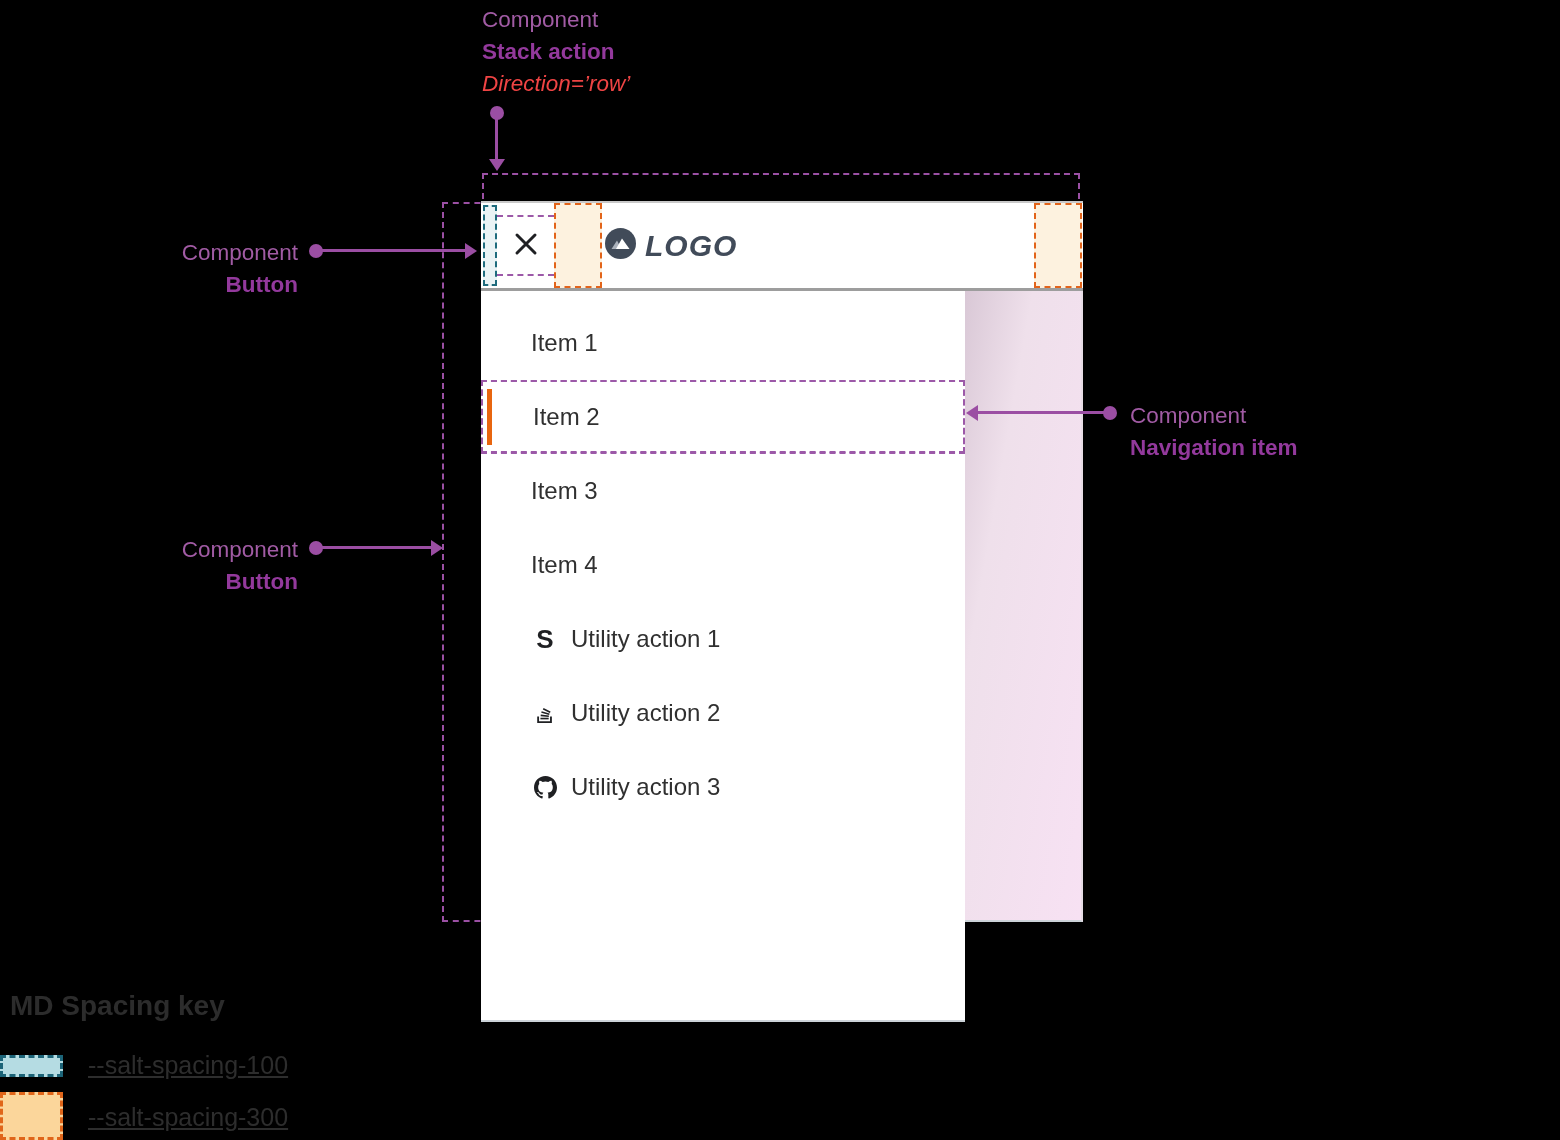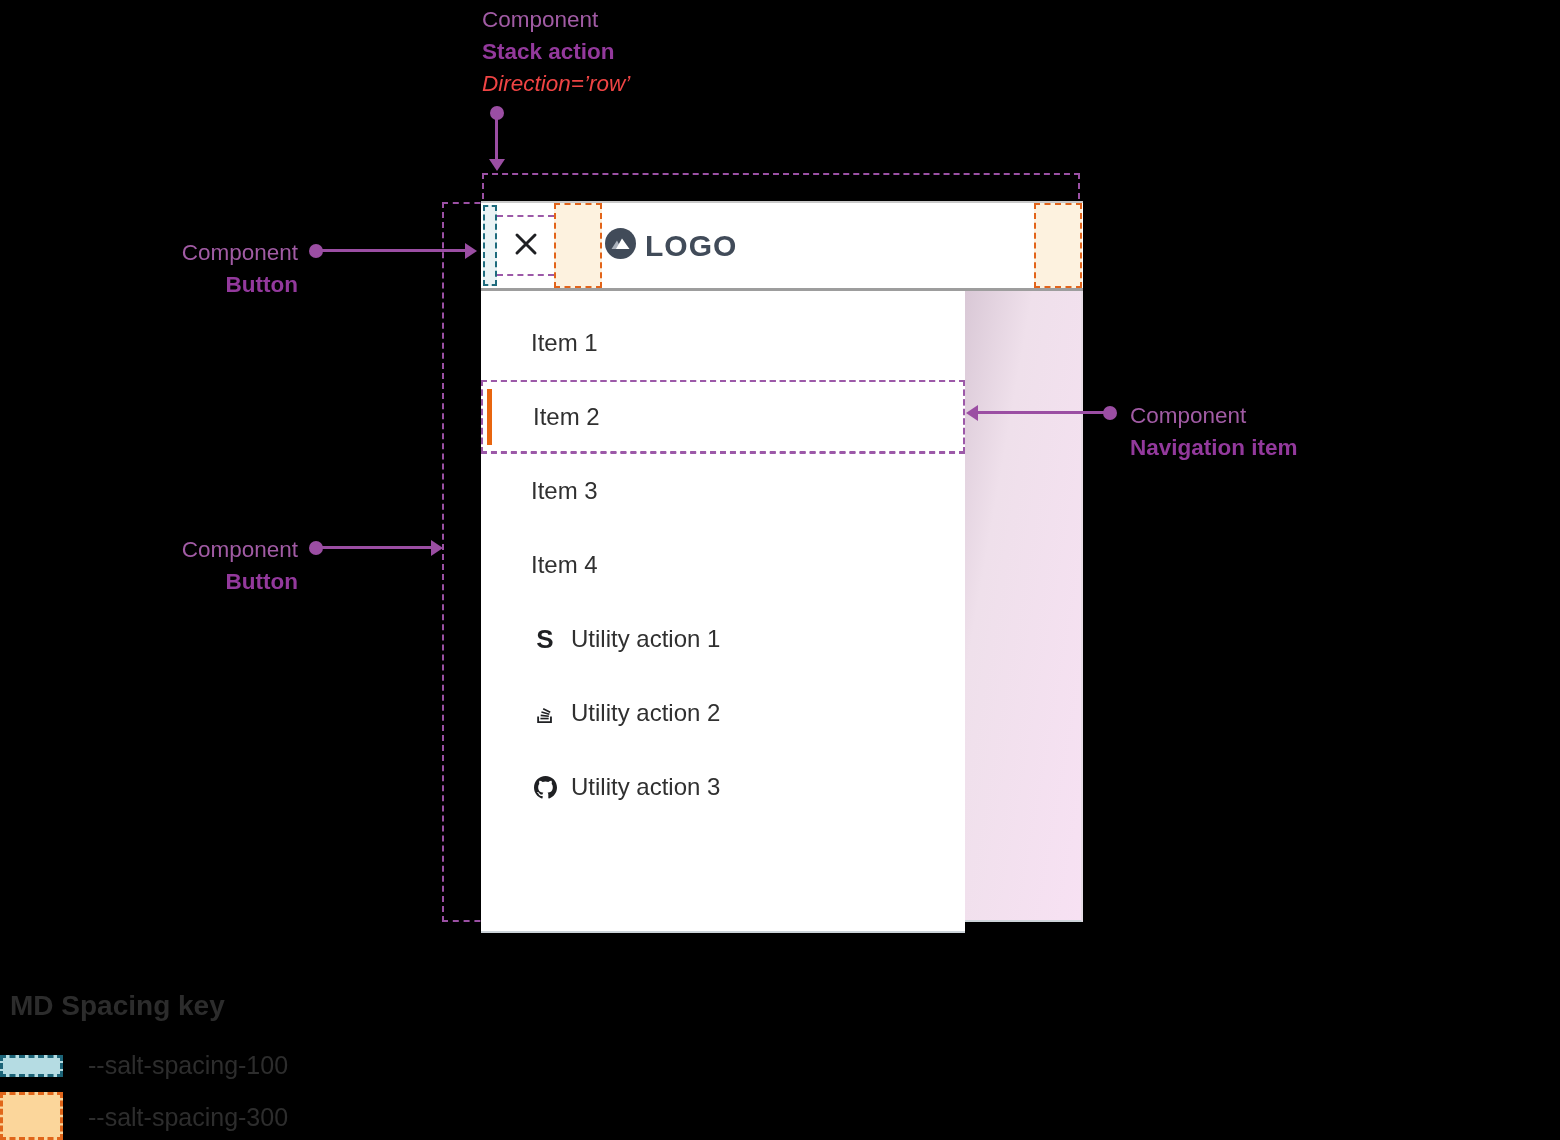--- a/index.html
+++ b/index.html
@@ -16,25 +16,25 @@
               border-top:2px solid #c9c9c9;border-bottom:3px solid #9d9d9d;box-sizing:border-box;z-index:2;}
   .teal-strip{position:absolute;left:2px;top:2px;bottom:2px;width:14px;background:#eaf3f5;
               border:2px dashed #1e6b7d;box-sizing:border-box;}
   .close-btn{position:absolute;left:16px;top:12px;width:57px;height:61px;box-sizing:border-box;
              border-top:2px dashed #9c59a8;border-bottom:2px dashed #9c59a8;
              display:flex;align-items:center;justify-content:center;cursor:pointer;background:transparent;}
   .orange-strip{position:absolute;top:0;bottom:0;width:48px;background:#fdf2df;
                 border:2px dashed #e2641a;box-sizing:border-box;}
   .orange-strip.left{left:73px;}
   .orange-strip.right{right:1px;}
-  .logo{position:absolute;left:124px;top:0;height:100%;display:flex;align-items:center;gap:9px;}
+  .logo{position:absolute;left:124px;top:0;height:100%;display:flex;align-items:center;gap:9px;font-style:italic;}
   .logo-text{font-size:30px;font-weight:bold;color:#414b59;letter-spacing:1px;}
 
   
-  .drawer-panel{position:absolute;left:481px;top:291px;width:484px;height:642px;background:#fff;
+  .drawer-panel{position:absolute;left:481px;top:291px;width:484px;height:731px;background:#fff;
                 border-bottom:2px solid #ccd3d9;box-sizing:border-box;z-index:2;padding-top:15px;}
   .nav-row{position:relative;height:74px;display:flex;align-items:center;padding-left:50px;
            box-sizing:border-box;font-size:24px;color:#303030;cursor:pointer;}
   .nav-row.active{border:2px dashed #9c59a8;}
   .active-bar{position:absolute;left:4px;top:7px;width:5px;height:56px;background:#e8650f;}
   .util-row{padding-left:52px;}
   .util-icon{width:24px;margin-right:14px;display:flex;align-items:center;justify-content:center;
              font-size:26px;font-weight:600;color:#1f2023;}
 
   
@@ -52,21 +52,21 @@
   .head{position:absolute;width:0;height:0;z-index:5;}
   .head.down{border-left:8px solid transparent;border-right:8px solid transparent;border-top:12px solid #9b4ea3;}
   .head.rightward{border-top:8px solid transparent;border-bottom:8px solid transparent;border-left:12px solid #9b4ea3;}
   .head.leftward{border-top:8px solid transparent;border-bottom:8px solid transparent;border-right:12px solid #9b4ea3;}
 
   
   .legend-title{position:absolute;left:10px;top:990px;font-size:28px;font-weight:bold;color:#2c2c2c;z-index:3;}
   .swatch{position:absolute;left:0;width:63px;box-sizing:border-box;z-index:3;}
   .swatch.teal{top:1055px;height:22px;background:#b5dce3;border:3px dashed #1c6478;}
   .swatch.orange{top:1092px;height:48px;background:#fbd69b;border:3px dashed #e0661a;}
-  .legend-label{position:absolute;left:88px;font-size:25px;color:#2d2d2d;z-index:3;}
+  .legend-label{position:absolute;left:88px;font-size:25px;color:#2d2d2d;z-index:3;text-decoration:underline;}
   .legend-label.l1{top:1051px;}
   .legend-label.l2{top:1103px;}
 </style>
 </head>
 <body>
 
 <div class="canvas">
 
   <div class="guide stack-rect"></div>
   <div class="guide drawer-rect"></div>

